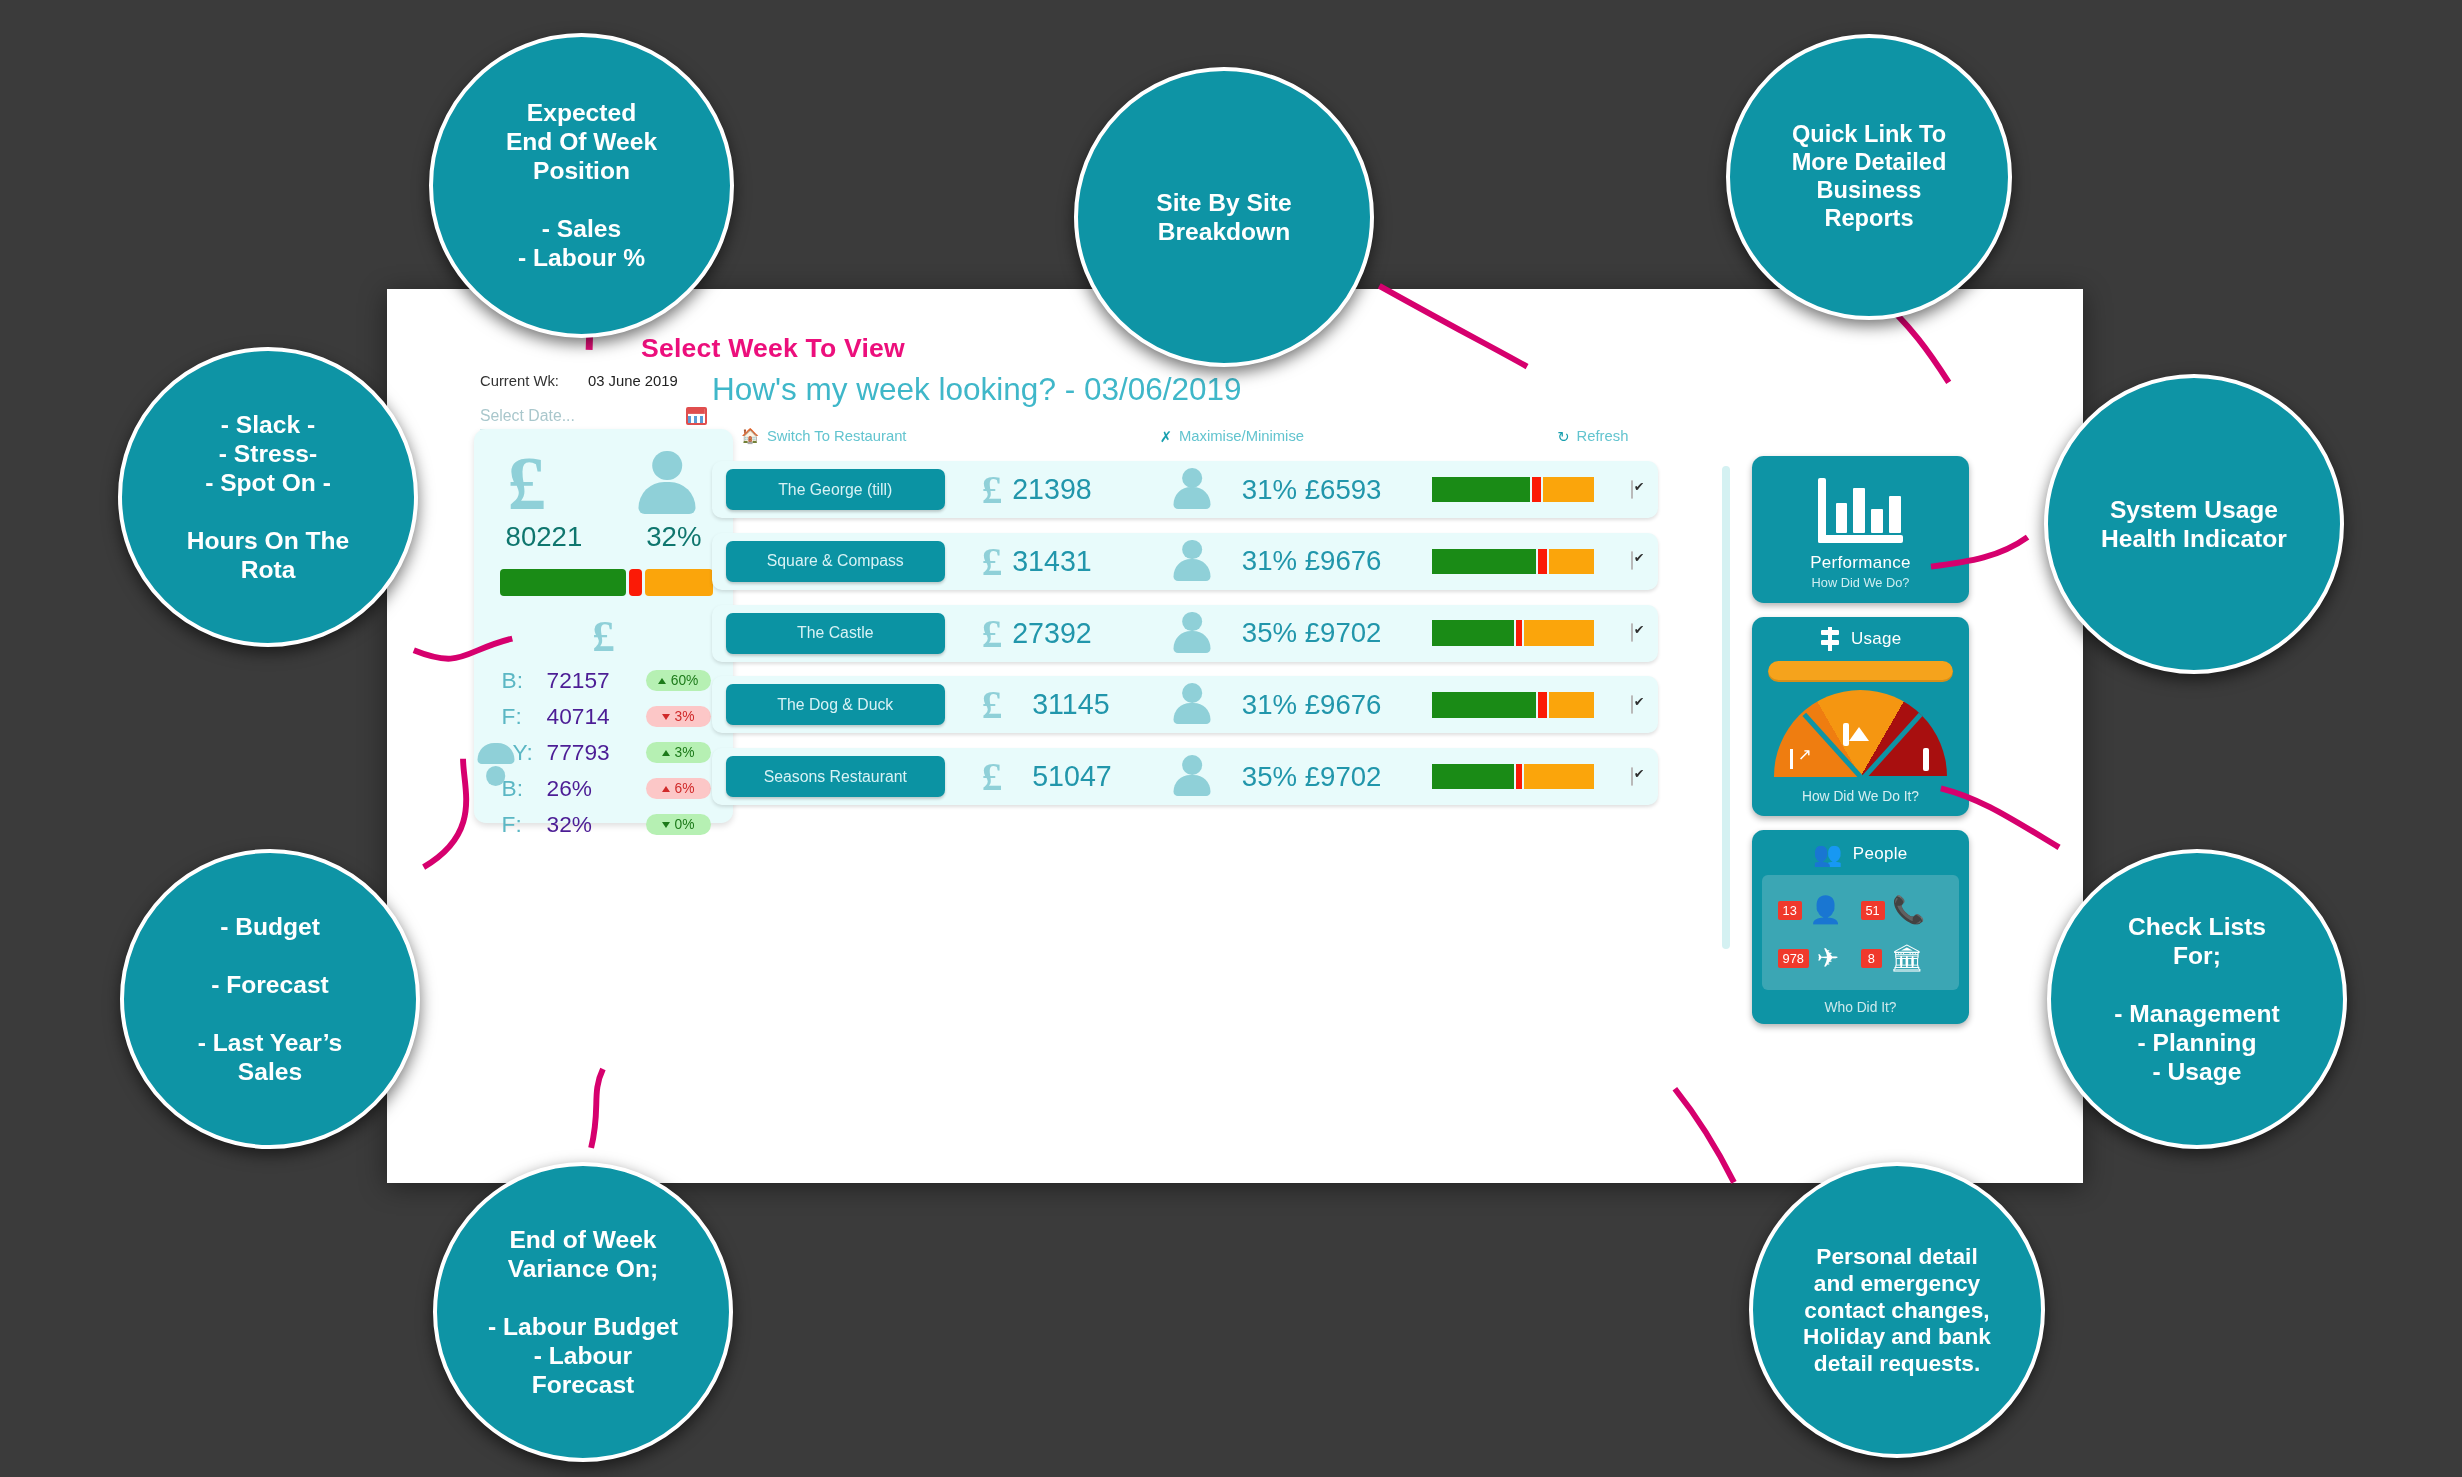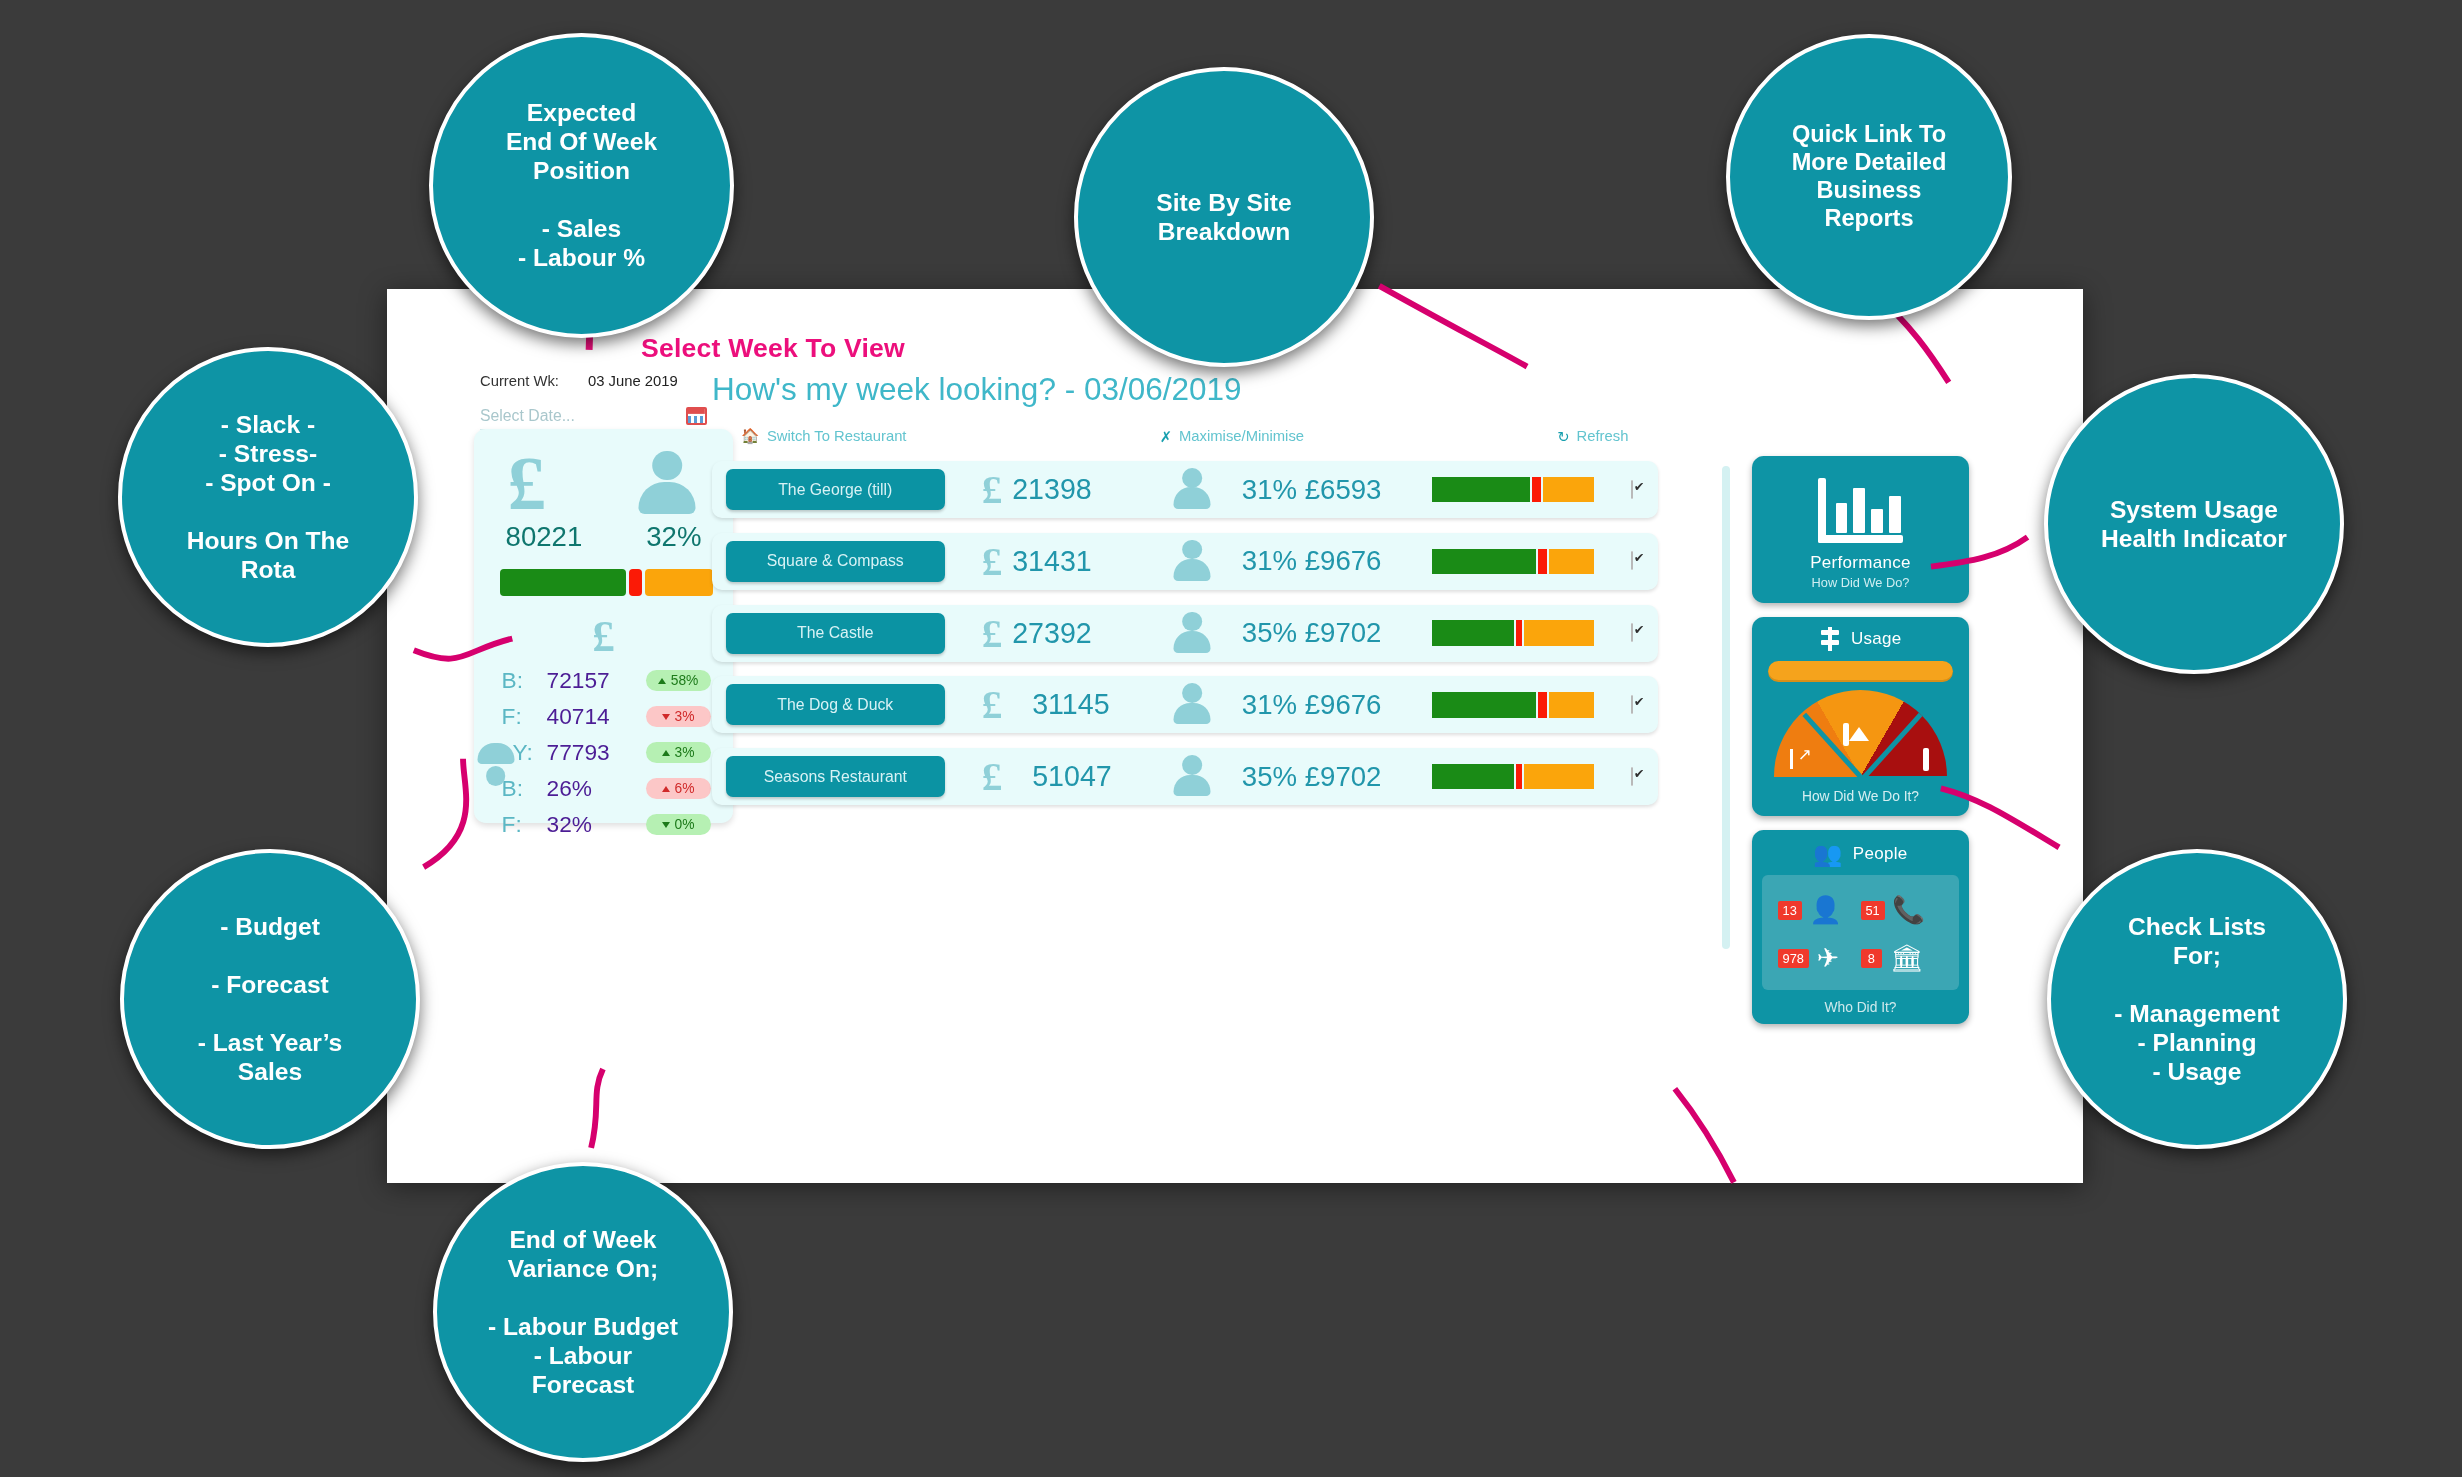--- a/index.html
+++ b/index.html
@@ -254,21 +254,21 @@
           <span class="seg amber" style="flex: 0 0 33%;"></span>
         </div>
 
       <div class="mini-pound">£</div>
       <div id="sales-rows">
           <div class="kv">
             <span class="k">B:</span>
             <span class="v">72157</span>
             <span class="chip up">
               <i class="tri t-up"></i>
-              <span>58%</span>
+              <span>60%</span>
             </span>
           </div>
           <div class="kv">
             <span class="k">F:</span>
             <span class="v">40714</span>
             <span class="chip down">
               <i class="tri t-down"></i>
               <span>3%</span>
             </span>
           </div>
@@ -504,15 +504,20 @@
 
 - Management
 - Planning
 - Usage</div>
   <div class="bubble" style="left:433px;  top:1162px; width:300px; height:300px; font-size:24.6px;">End of Week
 Variance On;
 
 - Labour Budget
 - Labour
 Forecast</div>
+  <div class="bubble" style="left:1749px; top:1162px; width:296px; height:296px; font-size:22.7px;">Personal detail
+and emergency
+contact changes,
+Holiday and bank
+detail requests.</div>
 
 </div>
 
 
 </body></html>

